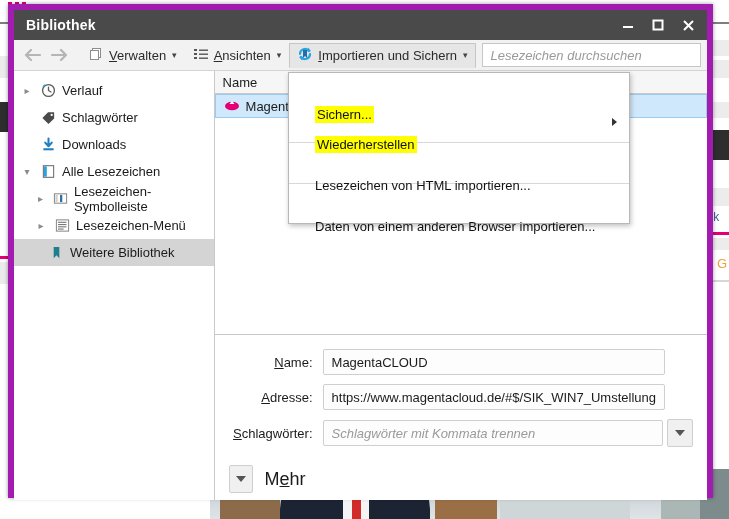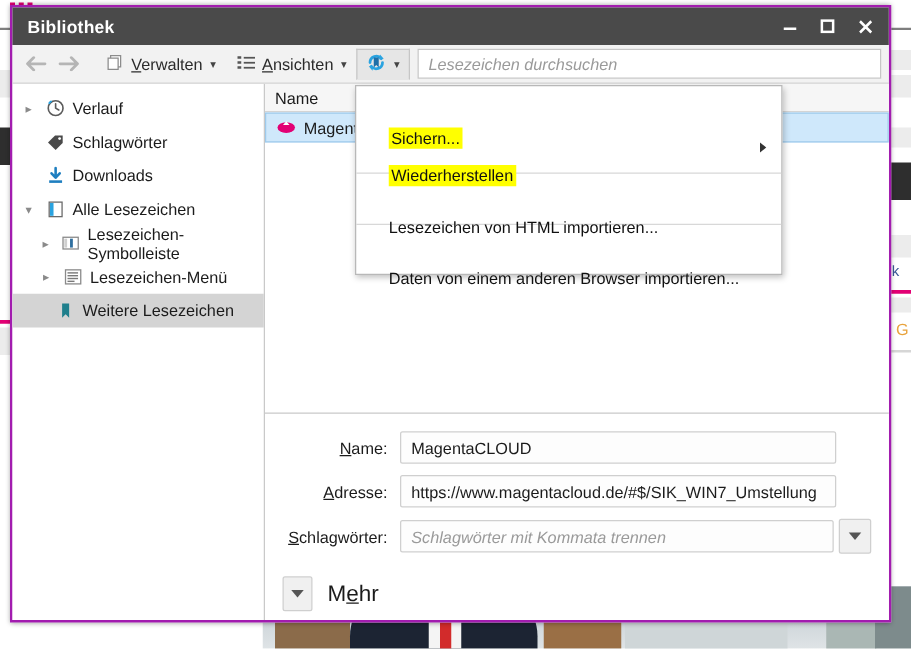--- a/index.html
+++ b/index.html
@@ -42,21 +42,21 @@
   .bg-photo .p6 { position:absolute; right:0; bottom:0; width:29px; height:50px; background:#7d8b8c; }
   .bg-left-strip { position:absolute; left:0; top:24px; width:30px; bottom:0; background:#ffffff; }
   .bg-left-dark { position:absolute; left:0; width:22px; height:30px; background:#2e2e2e; }
   .bg-left-magenta { position:absolute; left:0; width:24px; height:3px; background:#e20074; }
   .bg-left-gray { position:absolute; left:0; width:24px; background:#ececec; }
 
   
   .window {
     position: absolute; left: 8px; top: 4px; width: 705px; height: 494px;
     background: #f6f6f6;
-    border: 2px solid #a21caf;
+    border: 6px solid #a21caf;
     box-sizing: border-box;
     box-shadow: 0 0 4px rgba(0,0,0,.4);
   }
   .titlebar {
     height: 30px; background: #4a4a4a; color: #ffffff;
     display: flex; align-items: center; position: relative;
   }
   .titlebar .title { font-size: 14px; font-weight: bold; padding-left: 12px; letter-spacing: .2px; }
   .wincontrols { position: absolute; right: 4px; top: 0; height: 30px; display: flex; align-items: center; }
   .wc { width: 30px; height: 30px; display:flex; align-items:center; justify-content:center; color:#ffffff; }
@@ -285,20 +285,21 @@
       <div class="tbtn active">
         <span>
           <svg width="16" height="16" viewBox="0 0 16 16">
             <path d="M3,8 a5,5 0 0 1 9,-3" stroke="#2aa3e0" stroke-width="2.2" fill="none" stroke-linecap="round"></path>
             <path d="M13,8 a5,5 0 0 1 -9,3" stroke="#2aa3e0" stroke-width="2.2" fill="none" stroke-linecap="round"></path>
             <path d="M11,1.5 L14,5 L10.5,5.5 Z" fill="#2aa3e0"></path>
             <path d="M5,14.5 L2,11 L5.5,10.5 Z" fill="#2aa3e0"></path>
             <path d="M6,4 L6,12 L8,10 L10,12 L10,4 Z" fill="#1f6fa8"></path>
           </svg>
         </span>
+        <span><span class="u">I</span><span id="im">mportieren und Sichern</span></span>
         <span class="caret">▾</span>
       </div>
       <div class="searchbox">
         <span>Lesezeichen durchsuchen</span>
       </div>
     </div>
 
     <div class="body">
 
       <div class="sidebar">
@@ -373,21 +374,21 @@
           </span>
           <span>Lesezeichen-Menü</span>
         </div>
 
         <div class="titem indent2 sel">
           <span class="ticon">
             <svg width="15" height="15" viewBox="0 0 16 16">
               <path d="M5,2 L11,2 L11,14 L8,11 L5,14 Z" fill="#1f7f8c"></path>
             </svg>
           </span>
-          <span>Weitere Lesezeichen</span>
+          <span>Weitere Bibliothek</span>
         </div>
 
       </div>
 
       <div class="content">
         <div class="listhead">
           <div class="lh-name">Name</div>
           <div class="lh-url">Adresse</div>
         </div>
         <div class="listbody">

